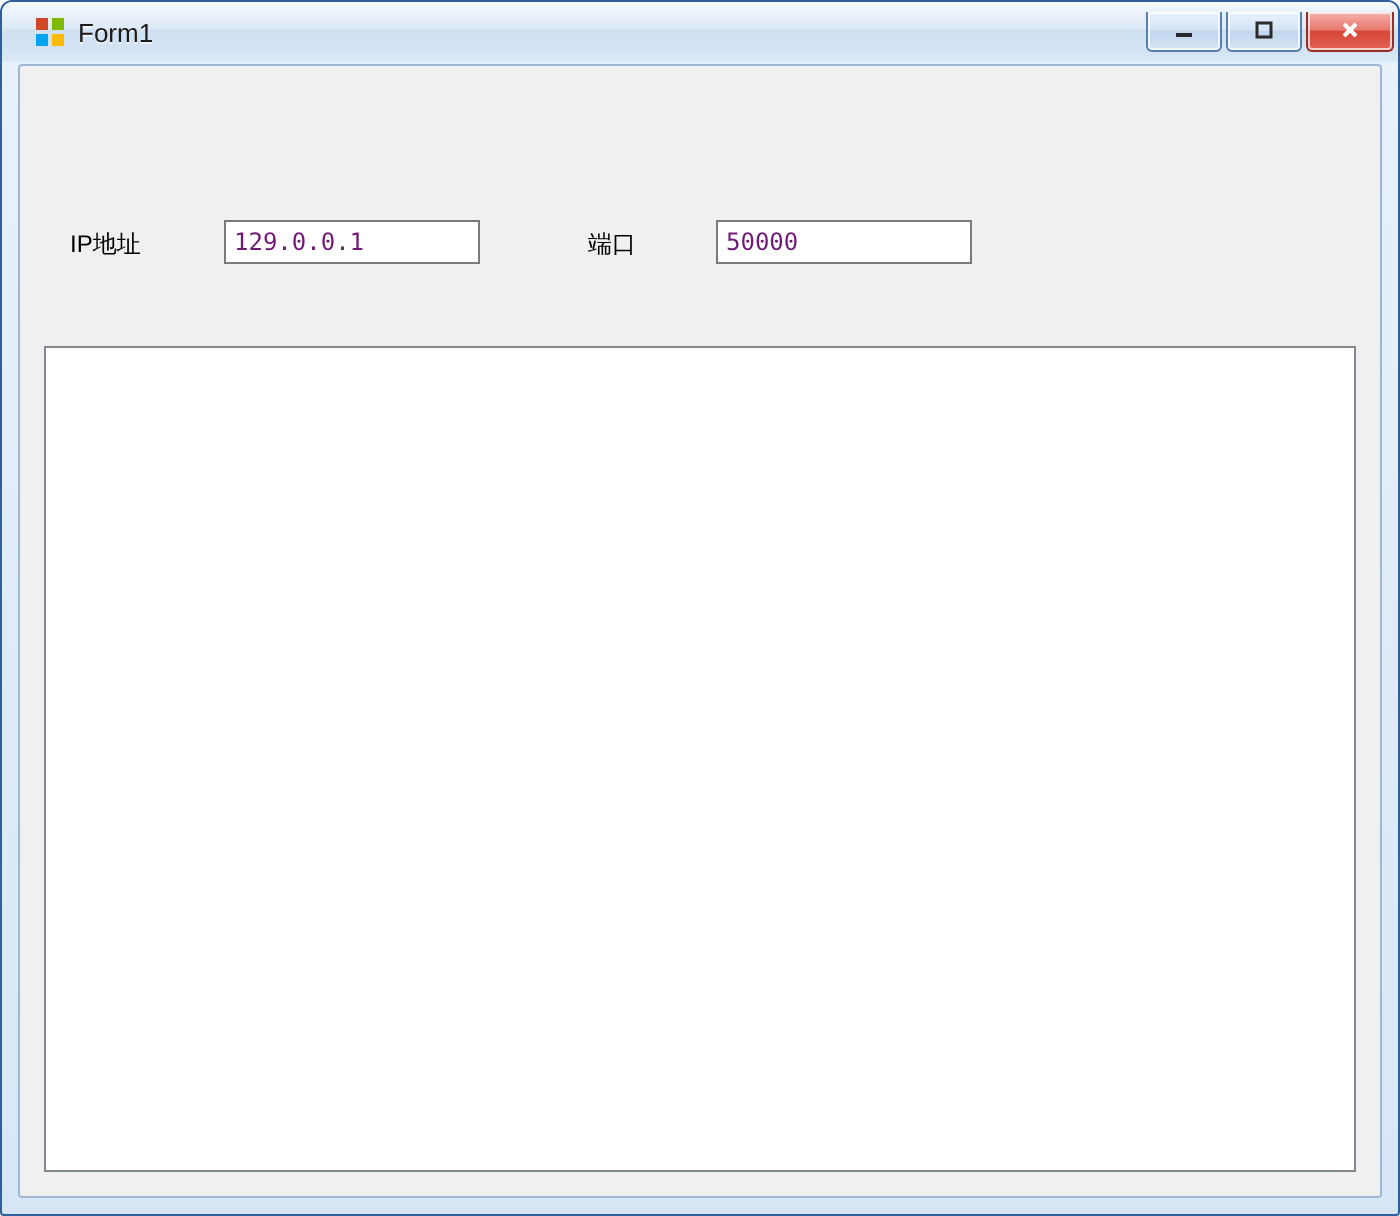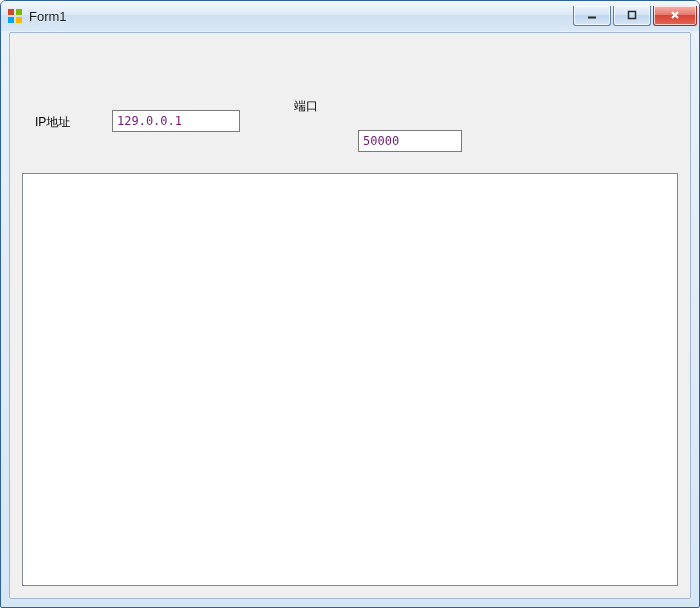--- a/index.html
+++ b/index.html
@@ -16,21 +16,21 @@
       height: 608px;
       border: 1px solid #2e5f9e;
       background: linear-gradient(to bottom, #e9f2fb 0%, #d7e6f5 100%);
       border-radius: 6px 6px 2px 2px;
       position: relative;
     }
     .titlebar {
       height: 30px;
       display: flex;
       align-items: center;
-      padding: 0 2px 0 6px;
+      padding: 0 2px 0 16px;
       background: linear-gradient(to bottom, #f3f8fd 0%, #dde9f7 45%, #cfe0f2 46%, #d9e7f6 100%);
       border-radius: 5px 5px 0 0;
     }
     .app-icon {
       width: 16px; height: 16px;
       margin-right: 6px;
       display: inline-flex;
     }
     .title {
       flex: 1 1 auto;
@@ -69,30 +69,30 @@
       border-radius: 2px;
     }
     .client-inner {
       position: absolute;
       left: 0; right: 0; top: 0; bottom: 0;
     }
     .label {
       color: #000;
     }
     .ip-label { position: absolute; left: 25px; top: 81px; }
-    .port-label { position: absolute; left: 284px; top: 65px; }
+    .port-label { position: absolute; left: 284px; top: 81px; }
     .tb {
       position: absolute; height: 22px;
       background: #fff; border: 1px solid #7a7a7a;
       font-family: "NSimSun","SimSun","Microsoft YaHei",monospace;
       font-size: 12px; padding: 2px 4px;
       color: #701a75;
     }
     .tb-ip   { left: 102px; top: 77px; width: 128px; }
-    .tb-port { left: 348px; top: 77px; width: 104px; margin-top: 20px; }
+    .tb-port { left: 348px; top: 77px; width: 128px; }
     .btn {
       position: absolute; left: 516px; top: 76px;
       height: 24px; padding: 0 12px;
       font-size: 12px; font-family: "Microsoft YaHei",sans-serif;
       background: linear-gradient(to bottom,#f4f4f4,#e3e3e3);
       border: 1px solid #8a8a8a;
       color: #000;
       box-shadow: inset 0 0 0 1px rgba(255,255,255,.6);
     }
     .log {

